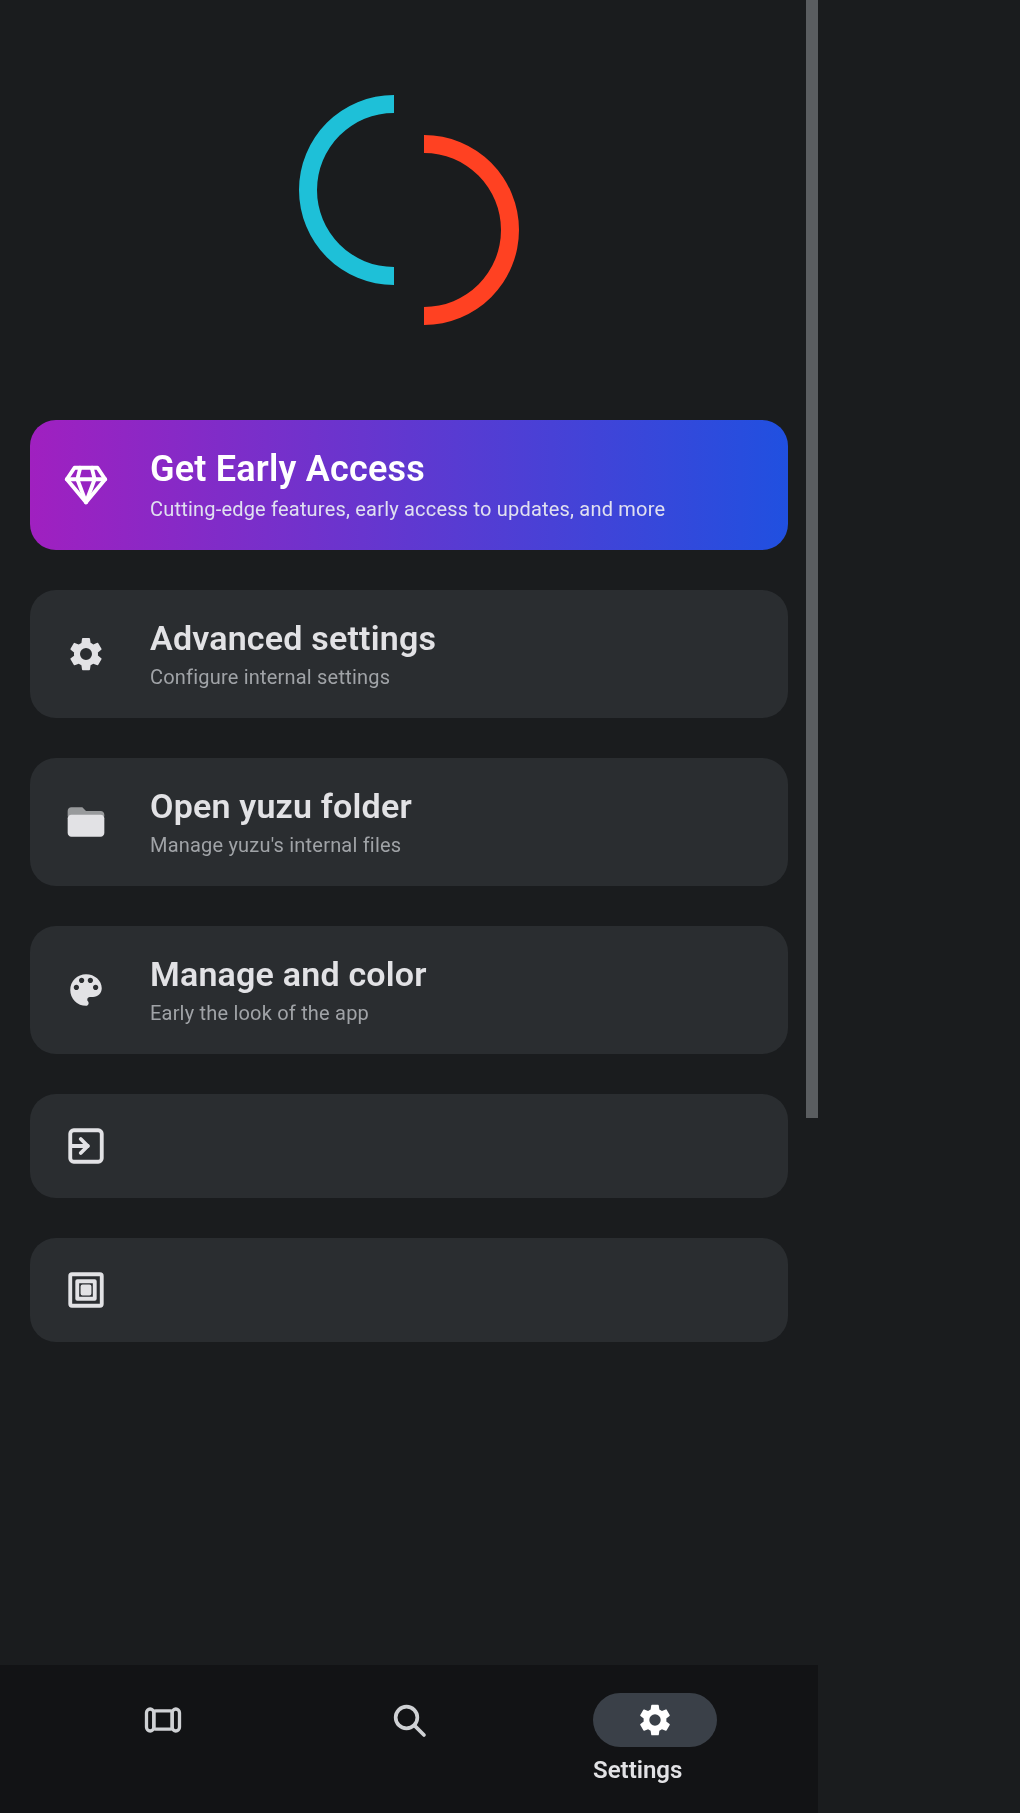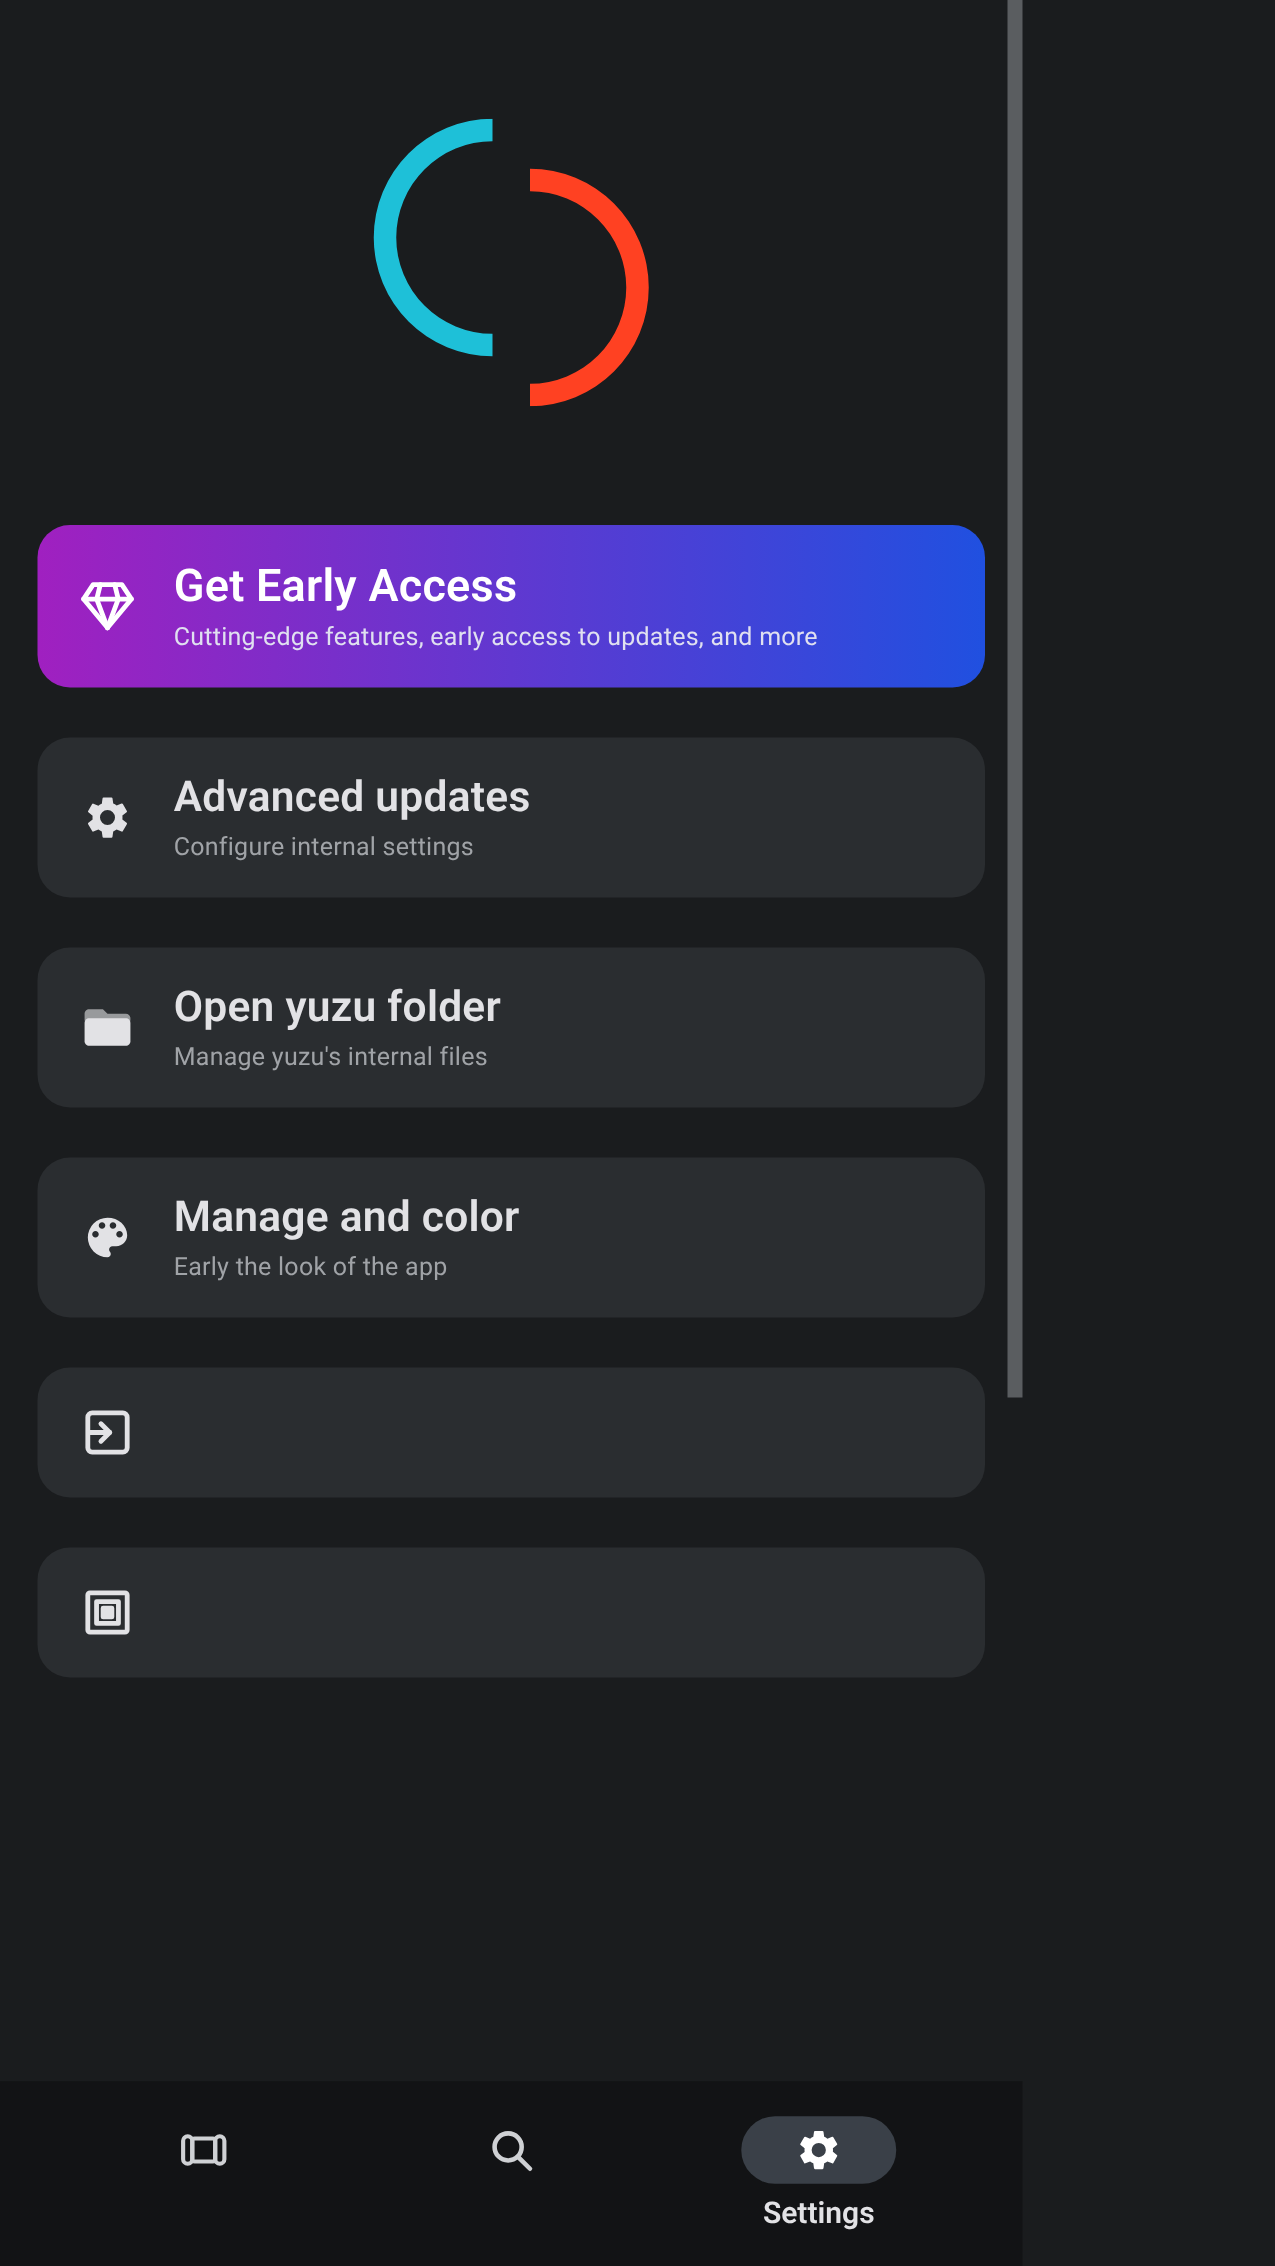--- a/index.html
+++ b/index.html
@@ -47,21 +47,21 @@
     display: flex;
     flex-direction: column;
     gap: 40px;
   }
   .card {
     background: #2a2d30;
     border-radius: 26px;
     padding: 28px 32px;
     display: flex;
     align-items: center;
-    gap: 29px;
+    gap: 40px;
     cursor: pointer;
   }
   .card.ea {
     background: linear-gradient(90deg, #a020c0 0%, #2050e0 100%);
   }
   .card-icon {
     width: 48px;
     height: 48px;
     flex: none;
     display: flex;
@@ -94,21 +94,21 @@
     height: 148px;
     background: #121315;
     display: flex;
     align-items: center;
     justify-content: space-around;
     padding: 0 40px 12px 40px;
   }
   .nav-item {
     display: flex;
     flex-direction: column;
-    align-items: center;
+    align-items: flex-start;
     gap: 9px;
     cursor: pointer;
     padding-top: 10px;
   }
   .nav-icon-wrap {
     width: 124px;
     height: 54px;
     border-radius: 30px;
     display: flex;
     align-items: center;
@@ -166,21 +166,21 @@
         </div>
       </div>
 
       <div class="card">
         <div class="card-icon">
           <svg width="40" height="40" viewBox="0 0 24 24" fill="currentColor">
             <path d="M19.14,12.94a7.07,7.07,0,0,0,.05-.94,7.07,7.07,0,0,0-.05-.94l2.03-1.58a.5.5,0,0,0,.12-.64l-1.92-3.32a.5.5,0,0,0-.61-.22l-2.39.96a7.22,7.22,0,0,0-1.62-.94l-.36-2.54A.5.5,0,0,0,13.9,2.4H10.1a.5.5,0,0,0-.49.42l-.36,2.54a7.22,7.22,0,0,0-1.62.94l-2.39-.96a.5.5,0,0,0-.61.22L2.71,8.88a.5.5,0,0,0,.12.64l2.03,1.58a7.07,7.07,0,0,0-.05.94,7.07,7.07,0,0,0,.05.94L2.83,14.56a.5.5,0,0,0-.12.64l1.92,3.32a.5.5,0,0,0,.61.22l2.39-.96a7.22,7.22,0,0,0,1.62.94l.36,2.54a.5.5,0,0,0,.49.42h3.8a.5.5,0,0,0,.49-.42l.36-2.54a7.22,7.22,0,0,0,1.62-.94l2.39.96a.5.5,0,0,0,.61-.22l1.92-3.32a.5.5,0,0,0-.12-.64ZM12,15.6A3.6,3.6,0,1,1,15.6,12,3.6,3.6,0,0,1,12,15.6Z"></path>
           </svg>
         </div>
         <div class="card-text">
-          <div class="card-title">Advanced updates</div>
+          <div class="card-title">Advanced settings</div>
           <div class="card-sub">Configure internal settings</div>
         </div>
       </div>
 
       <div class="card">
         <div class="card-icon">
           <svg width="44" height="44" viewBox="0 0 24 24" fill="currentColor">
             <path d="M20 6h-8l-2-2H4c-1.1 0-2 .9-2 2v3h20V8c0-1.1-.9-2-2-2z" opacity=".6"></path>
             <path d="M20 8H4c-1.1 0-2 .9-2 2v8c0 1.1.9 2 2 2h16c1.1 0 2-.9 2-2v-8c0-1.1-.9-2-2-2z"></path>
           </svg>

